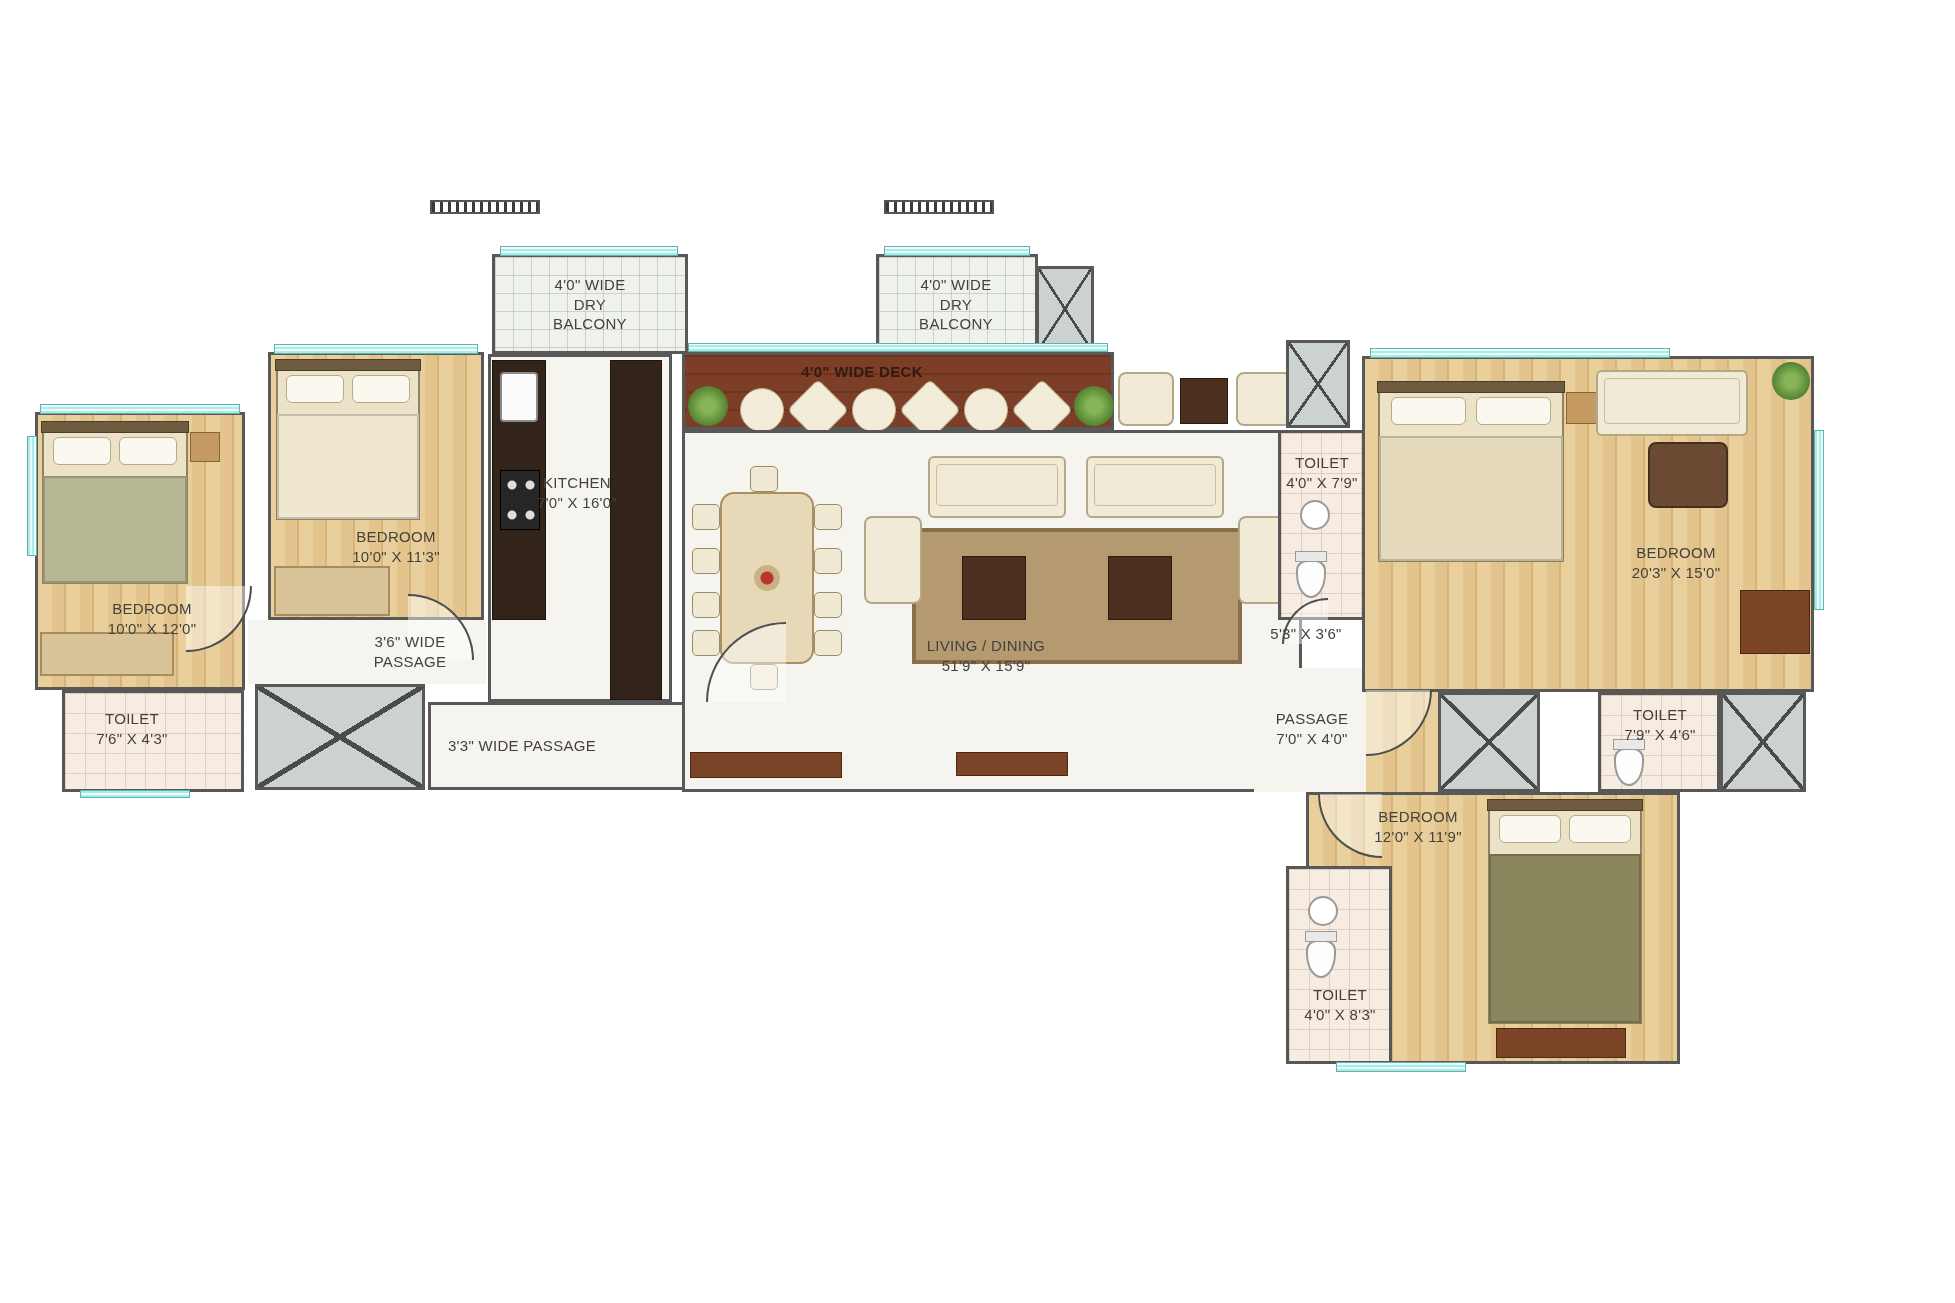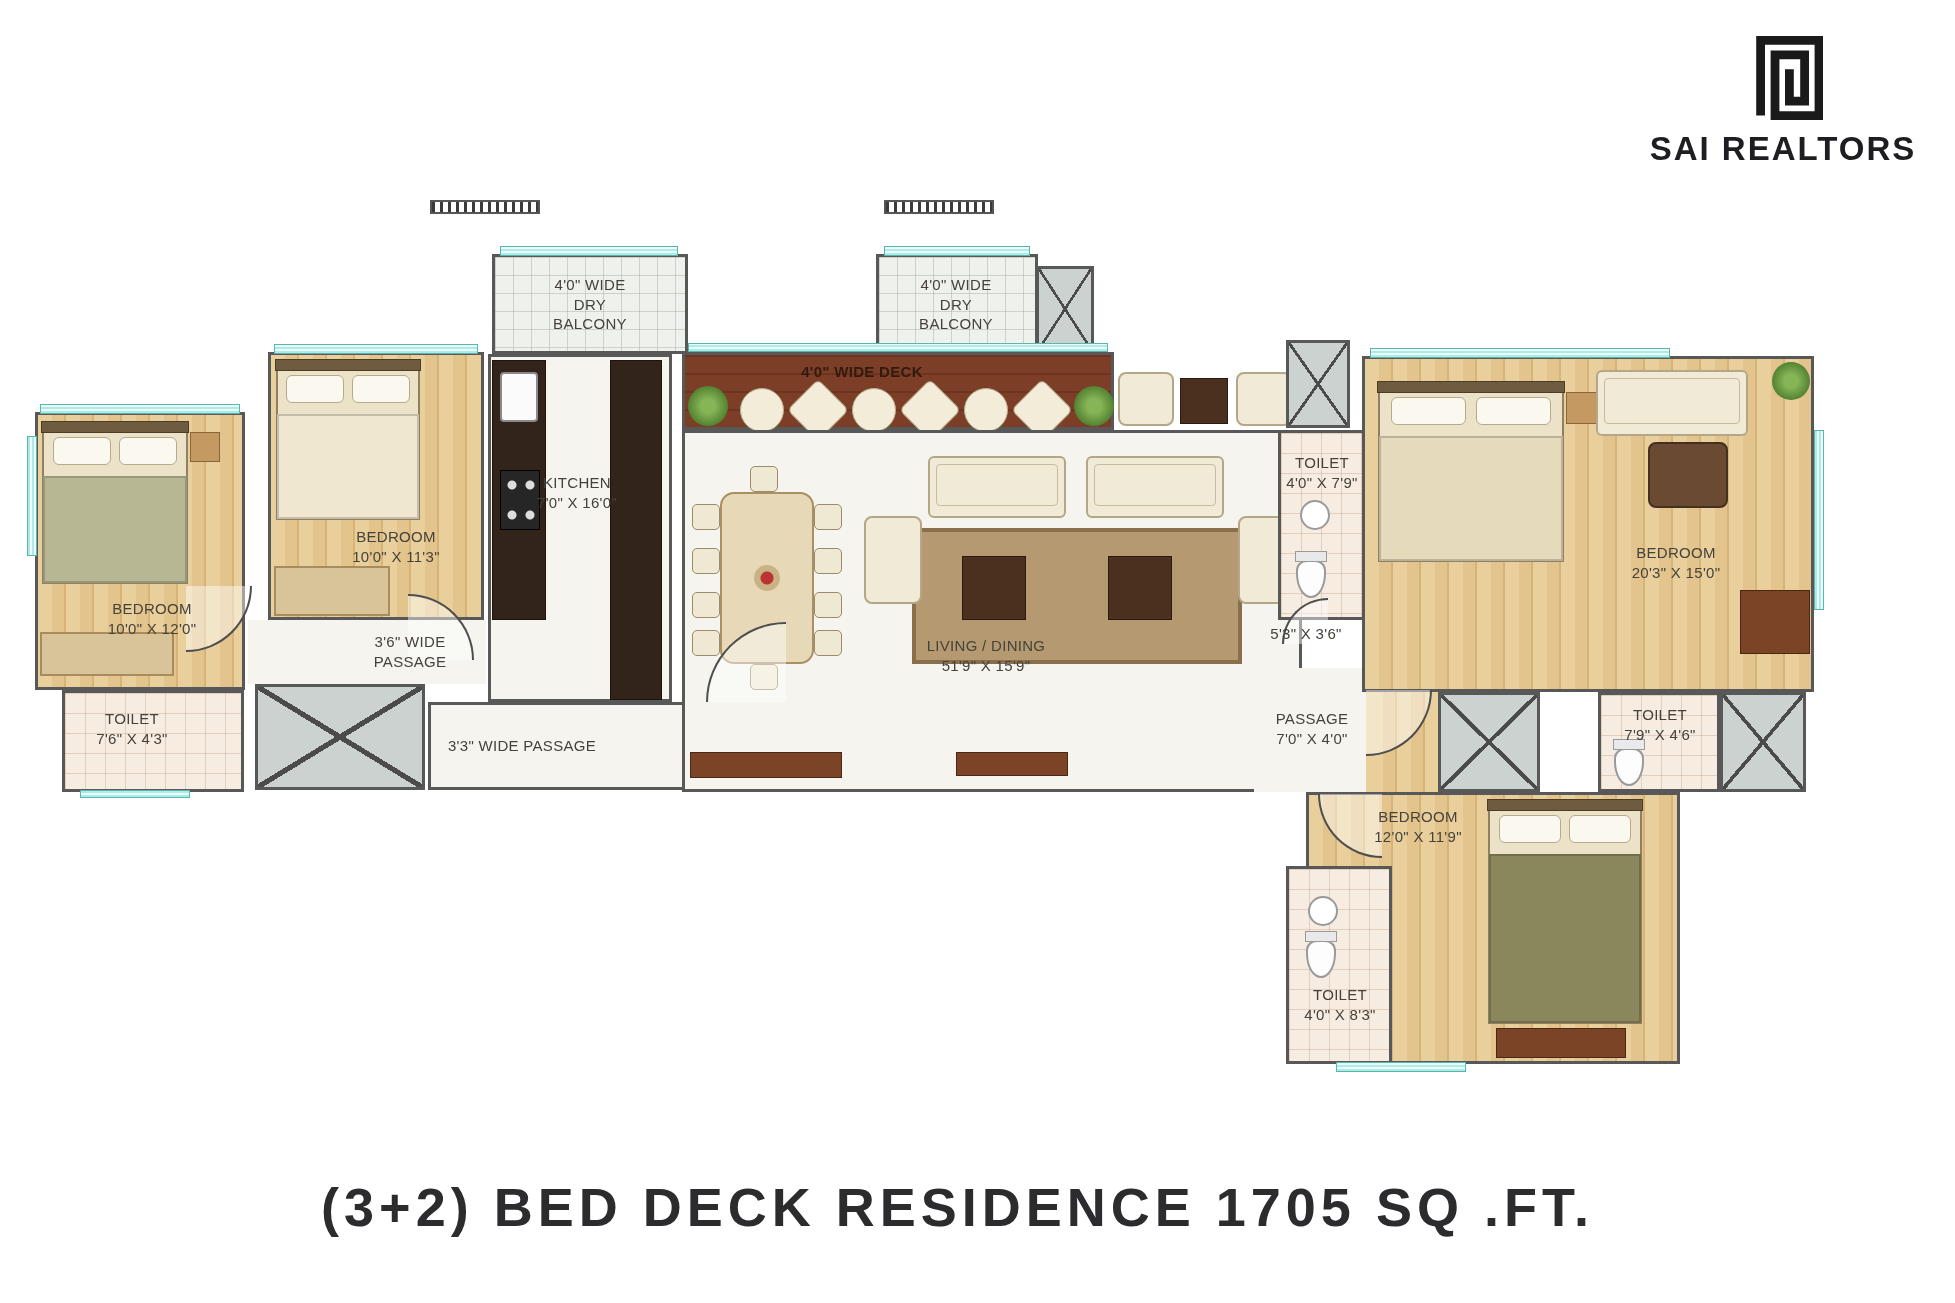--- a/index.html
+++ b/index.html
@@ -70,26 +70,20 @@
   .woodstrip{position:absolute;background:#7c4426;border:1px solid #4c2713;}
   .sidetbl{position:absolute;background:#c49a62;border:1px solid #8a6537;}
   .armch{position:absolute;background:#f1ead7;border:2px solid #b3a786;border-radius:8px;}
   .armch.dark{background:#6b4a33;border-color:#44301f;}
 </style>
 </head>
 <body>
 
 <div class="canvas">
 
-  <div class="brand">
-    <svg viewBox="0 0 100 104" width="80" height="84">
-      <path d="M22 99 L22 5 L95 5 L95 99 L40 99 L40 23 L77 23 L77 81 L58 81 L58 41" fill="none" stroke="#1a1a1a" stroke-width="11"></path>
-    </svg>
-    <div class="brand-name">SAI REALTORS</div>
-  </div>
 
   <div class="abs" style="left:0;top:0;width:1955px;height:1100px;">
 
     <div class="abs hatch" style="left:430px;top:200px;width:110px;height:14px;"></div>
     <div class="abs hatch" style="left:884px;top:200px;width:110px;height:14px;"></div>
 
     <div class="room wood" style="left:35px;top:412px;width:210px;height:278px;"></div>
     <div class="room tile" style="left:62px;top:690px;width:182px;height:102px;"></div>
     <div class="room wood" style="left:268px;top:352px;width:216px;height:268px;"></div>
     <div class="room marble" style="left:248px;top:620px;width:238px;height:64px;border-color:transparent;"></div>
@@ -239,15 +233,14 @@
     <div class="label" style="left:1676px;top:562px;">BEDROOM
 20'3" X 15'0"</div>
     <div class="label" style="left:1660px;top:724px;">TOILET
 7'9" X 4'6"</div>
     <div class="label" style="left:1418px;top:826px;">BEDROOM
 12'0" X 11'9"</div>
     <div class="label" style="left:1340px;top:1004px;">TOILET
 4'0" X 8'3"</div>
   </div>
 
-  <div class="title">(3+2) BED DECK RESIDENCE 1705 SQ .FT.</div>
 
 </div>
 
 </body></html>

